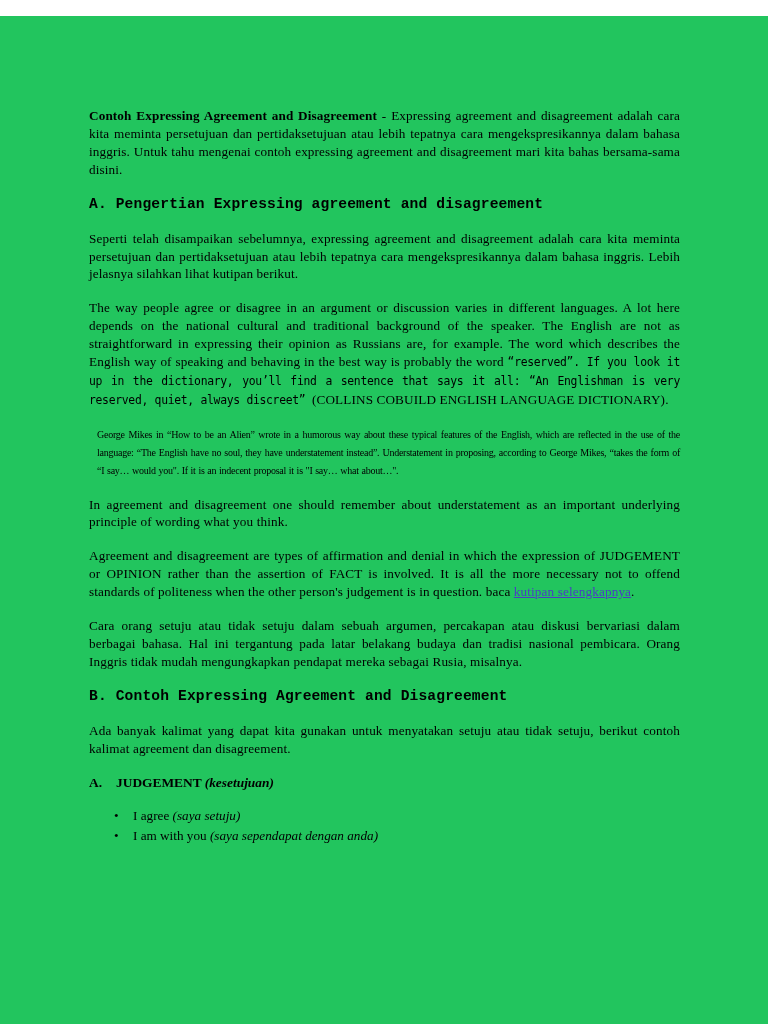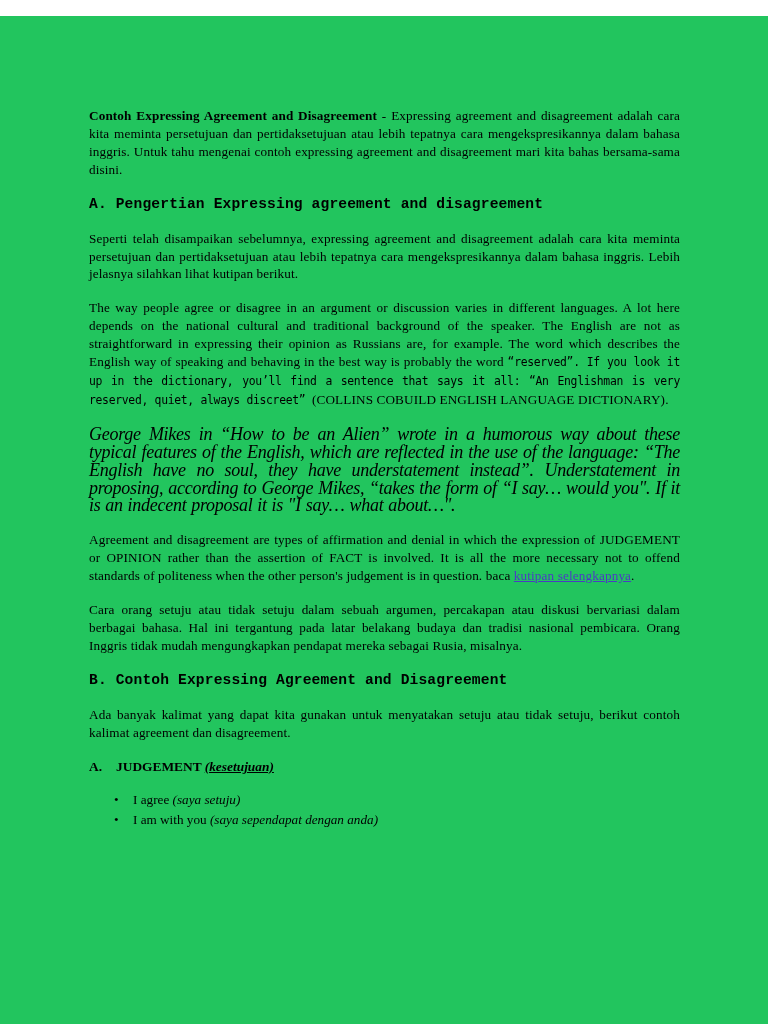--- a/index.html
+++ b/index.html
@@ -36,29 +36,28 @@
   
   p.para {
     margin: 0 0 16px 0;
     font-size: 13.2px;
     line-height: 17.9px;
     text-align: justify;
     text-justify: inter-word;
     letter-spacing: 0.01em;
   }
   p.para-narrow {
-    margin: 0 0 16px 0;
-    font-size: 18px;
+    margin: 0 0 16px 8px;
+    font-size: 10px;
     line-height: 17.9px;
     text-align: justify;
     text-justify: inter-word;
     font-family: "Liberation Serif", "DejaVu Serif", serif;
     letter-spacing: -0.25px;
     word-spacing: 0.5px;
-    font-style: italic;
   }
   
   .quoterun {
     font-family: "DejaVu Sans Mono", "Liberation Mono", monospace;
     font-size: 11.4px;
     letter-spacing: -0.3px;
   }
 
   b, strong { font-weight: bold; }
 
@@ -76,21 +75,20 @@
     margin: 0 0 14px 0;
     font-size: 13.4px;
     line-height: 18px;
     font-weight: bold;
     text-align: left;
   }
   h3.subheading .sub-label { margin-right: 14px; }
   h3.subheading .sub-paren {
     font-style: italic;
     font-weight: bold;
-    text-decoration: underline;
   }
 
   ul.bullets {
     margin: 0;
     padding: 0 0 0 25px;
     list-style: none;
   }
   ul.bullets li {
     position: relative;
     font-size: 13.2px;
@@ -123,20 +121,21 @@
     <p class="para"><b>Contoh Expressing Agreement and Disagreement</b><span> - Expressing agreement and disagreement adalah cara kita meminta persetujuan dan pertidaksetujuan atau lebih tepatnya cara mengekspresikannya dalam bahasa inggris. Untuk tahu mengenai contoh  expressing agreement and disagreement mari kita bahas bersama-sama disini.</span></p>
 
     <h2 class="heading">A. Pengertian  Expressing agreement and disagreement</h2>
 
     <p class="para">Seperti telah disampaikan sebelumnya,  expressing agreement and disagreement adalah cara kita meminta persetujuan dan pertidaksetujuan atau lebih tepatnya cara mengekspresikannya dalam bahasa inggris.  Lebih jelasnya silahkan lihat kutipan berikut.</p>
 
     <p class="para"><span>The way people agree or disagree in an argument or discussion varies in different languages. A lot here depends on the national cultural and traditional background of the speaker. The English are not as straightforward in expressing their opinion as Russians are, for example. The word which describes the English way of speaking and behaving in the best way is probably the word </span><span class="quoterun">“reserved”. If you look it up in the dictionary, you’ll find a sentence that says it all: “An Englishman is very reserved, quiet, always discreet” </span><span>(COLLINS COBUILD ENGLISH LANGUAGE DICTIONARY).</span></p>
 
     <p class="para-narrow">George Mikes in “How to be an Alien” wrote in a humorous way about these typical features of the English, which are reflected in the use of the language: “The English have no soul, they have understatement instead”. Understatement in proposing, according to George Mikes, “takes the form of “I say… would you". If it is an indecent proposal it is "I say… what about…".</p>
 
+    <p class="para">In agreement and disagreement one should remember about understatement as an important underlying principle of wording what you think.</p>
 
     <p class="para"><span>Agreement and disagreement are types of affirmation and denial in which the expression of JUDGEMENT or OPINION rather than the assertion of FACT is involved. It is all the more </span><span class="para-narrow" style="display:inline;margin:0;">necessary not to offend standards of politeness when the other person's judgement is in question. baca </span><a class="doclink" href="#" style="color: rgb(75, 60, 196);">kutipan selengkapnya</a><span>.</span></p>
 
     <p class="para">Cara orang setuju atau tidak setuju dalam sebuah argumen, percakapan atau diskusi bervariasi dalam berbagai bahasa. Hal ini tergantung pada latar belakang budaya dan tradisi nasional pembicara. Orang Inggris tidak mudah mengungkapkan pendapat mereka sebagai Rusia, misalnya.</p>
 
     <h2 class="heading">B. Contoh Expressing Agreement and Disagreement</h2>
 
     <p class="para">Ada banyak kalimat yang dapat kita gunakan untuk menyatakan setuju atau tidak setuju, berikut contoh kalimat agreement dan disagreement.</p>
 
     <h3 class="subheading"><span class="sub-label">A.</span><span>JUDGEMENT</span> <span class="sub-paren">(kesetujuan)</span></h3>

